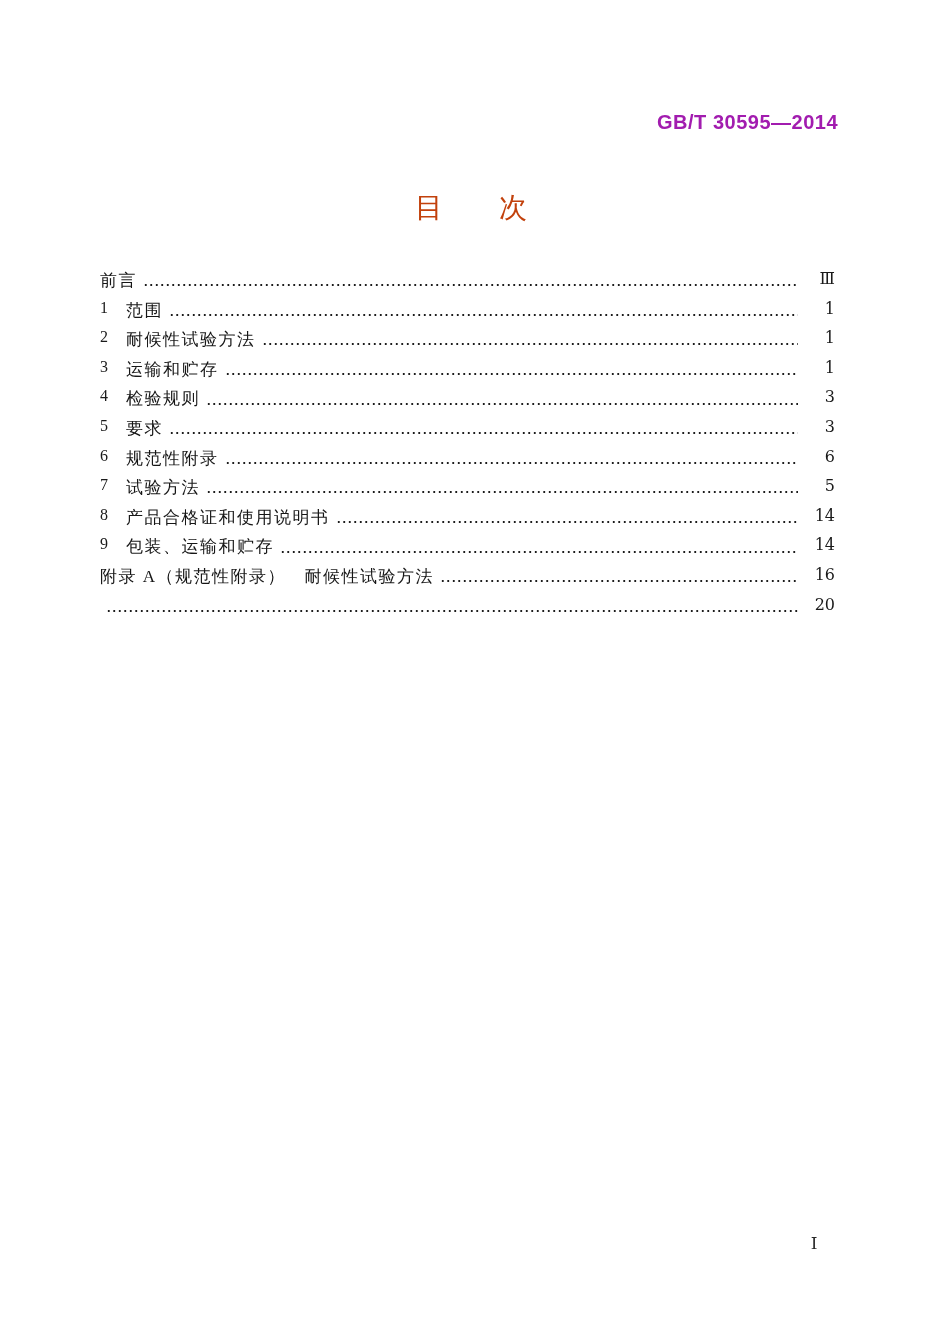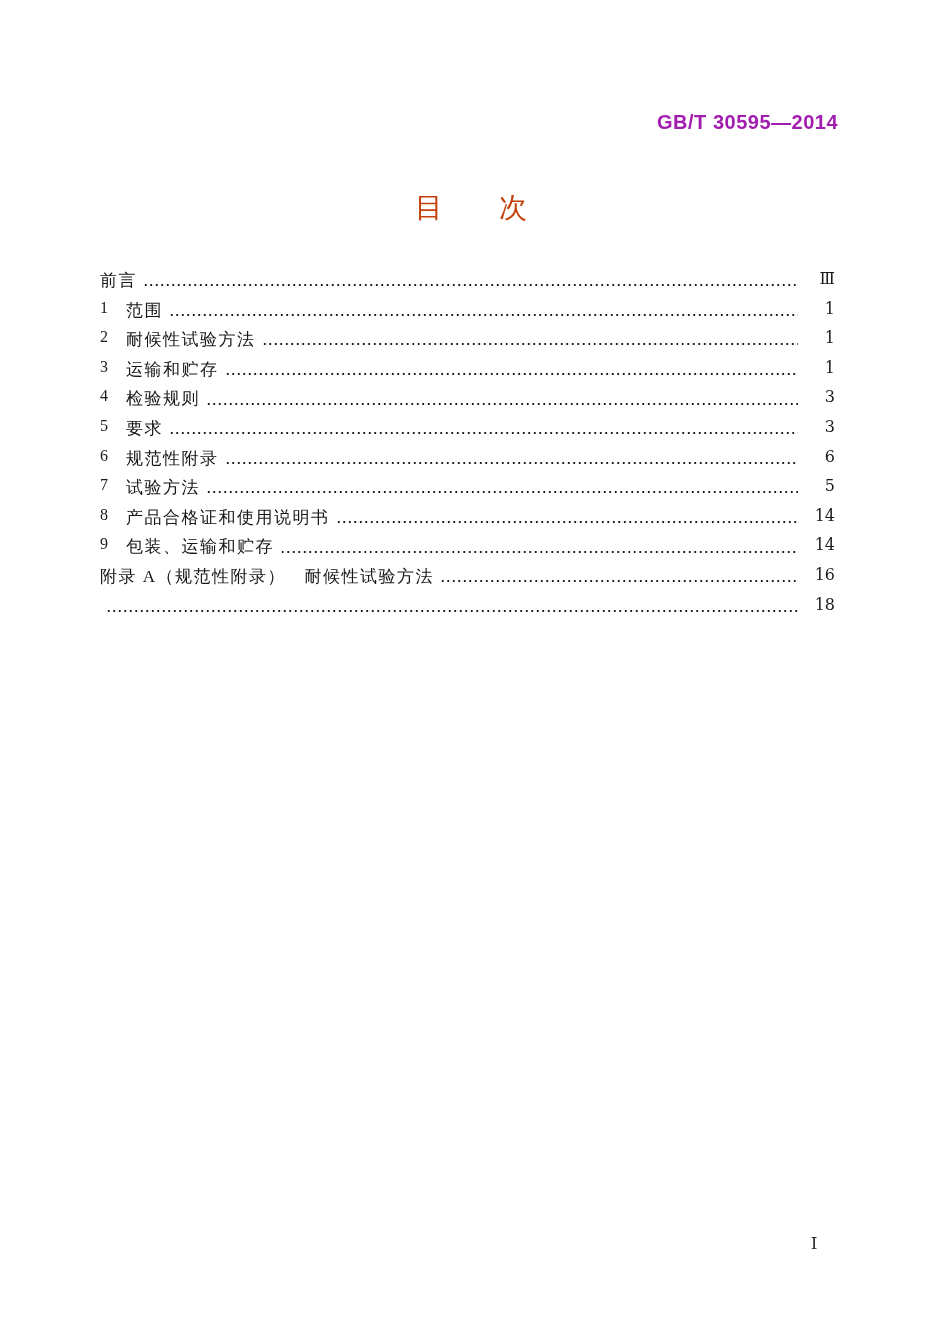--- a/index.html
+++ b/index.html
@@ -177,19 +177,19 @@
   <div class="toc-row">
 
     <span class="toc-label">附录 A（规范性附录）　耐候性试验方法</span>
     <span class="toc-leader"></span>
     <span class="toc-page">16</span>
   </div>
 
   <div class="toc-row">
 
     <span class="toc-leader"></span>
-    <span class="toc-page">18</span>
+    <span class="toc-page">20</span>
   </div>
 </div>
 
   <div class="footer-page">Ⅰ</div>
 
 </div>
 
 </body></html>

